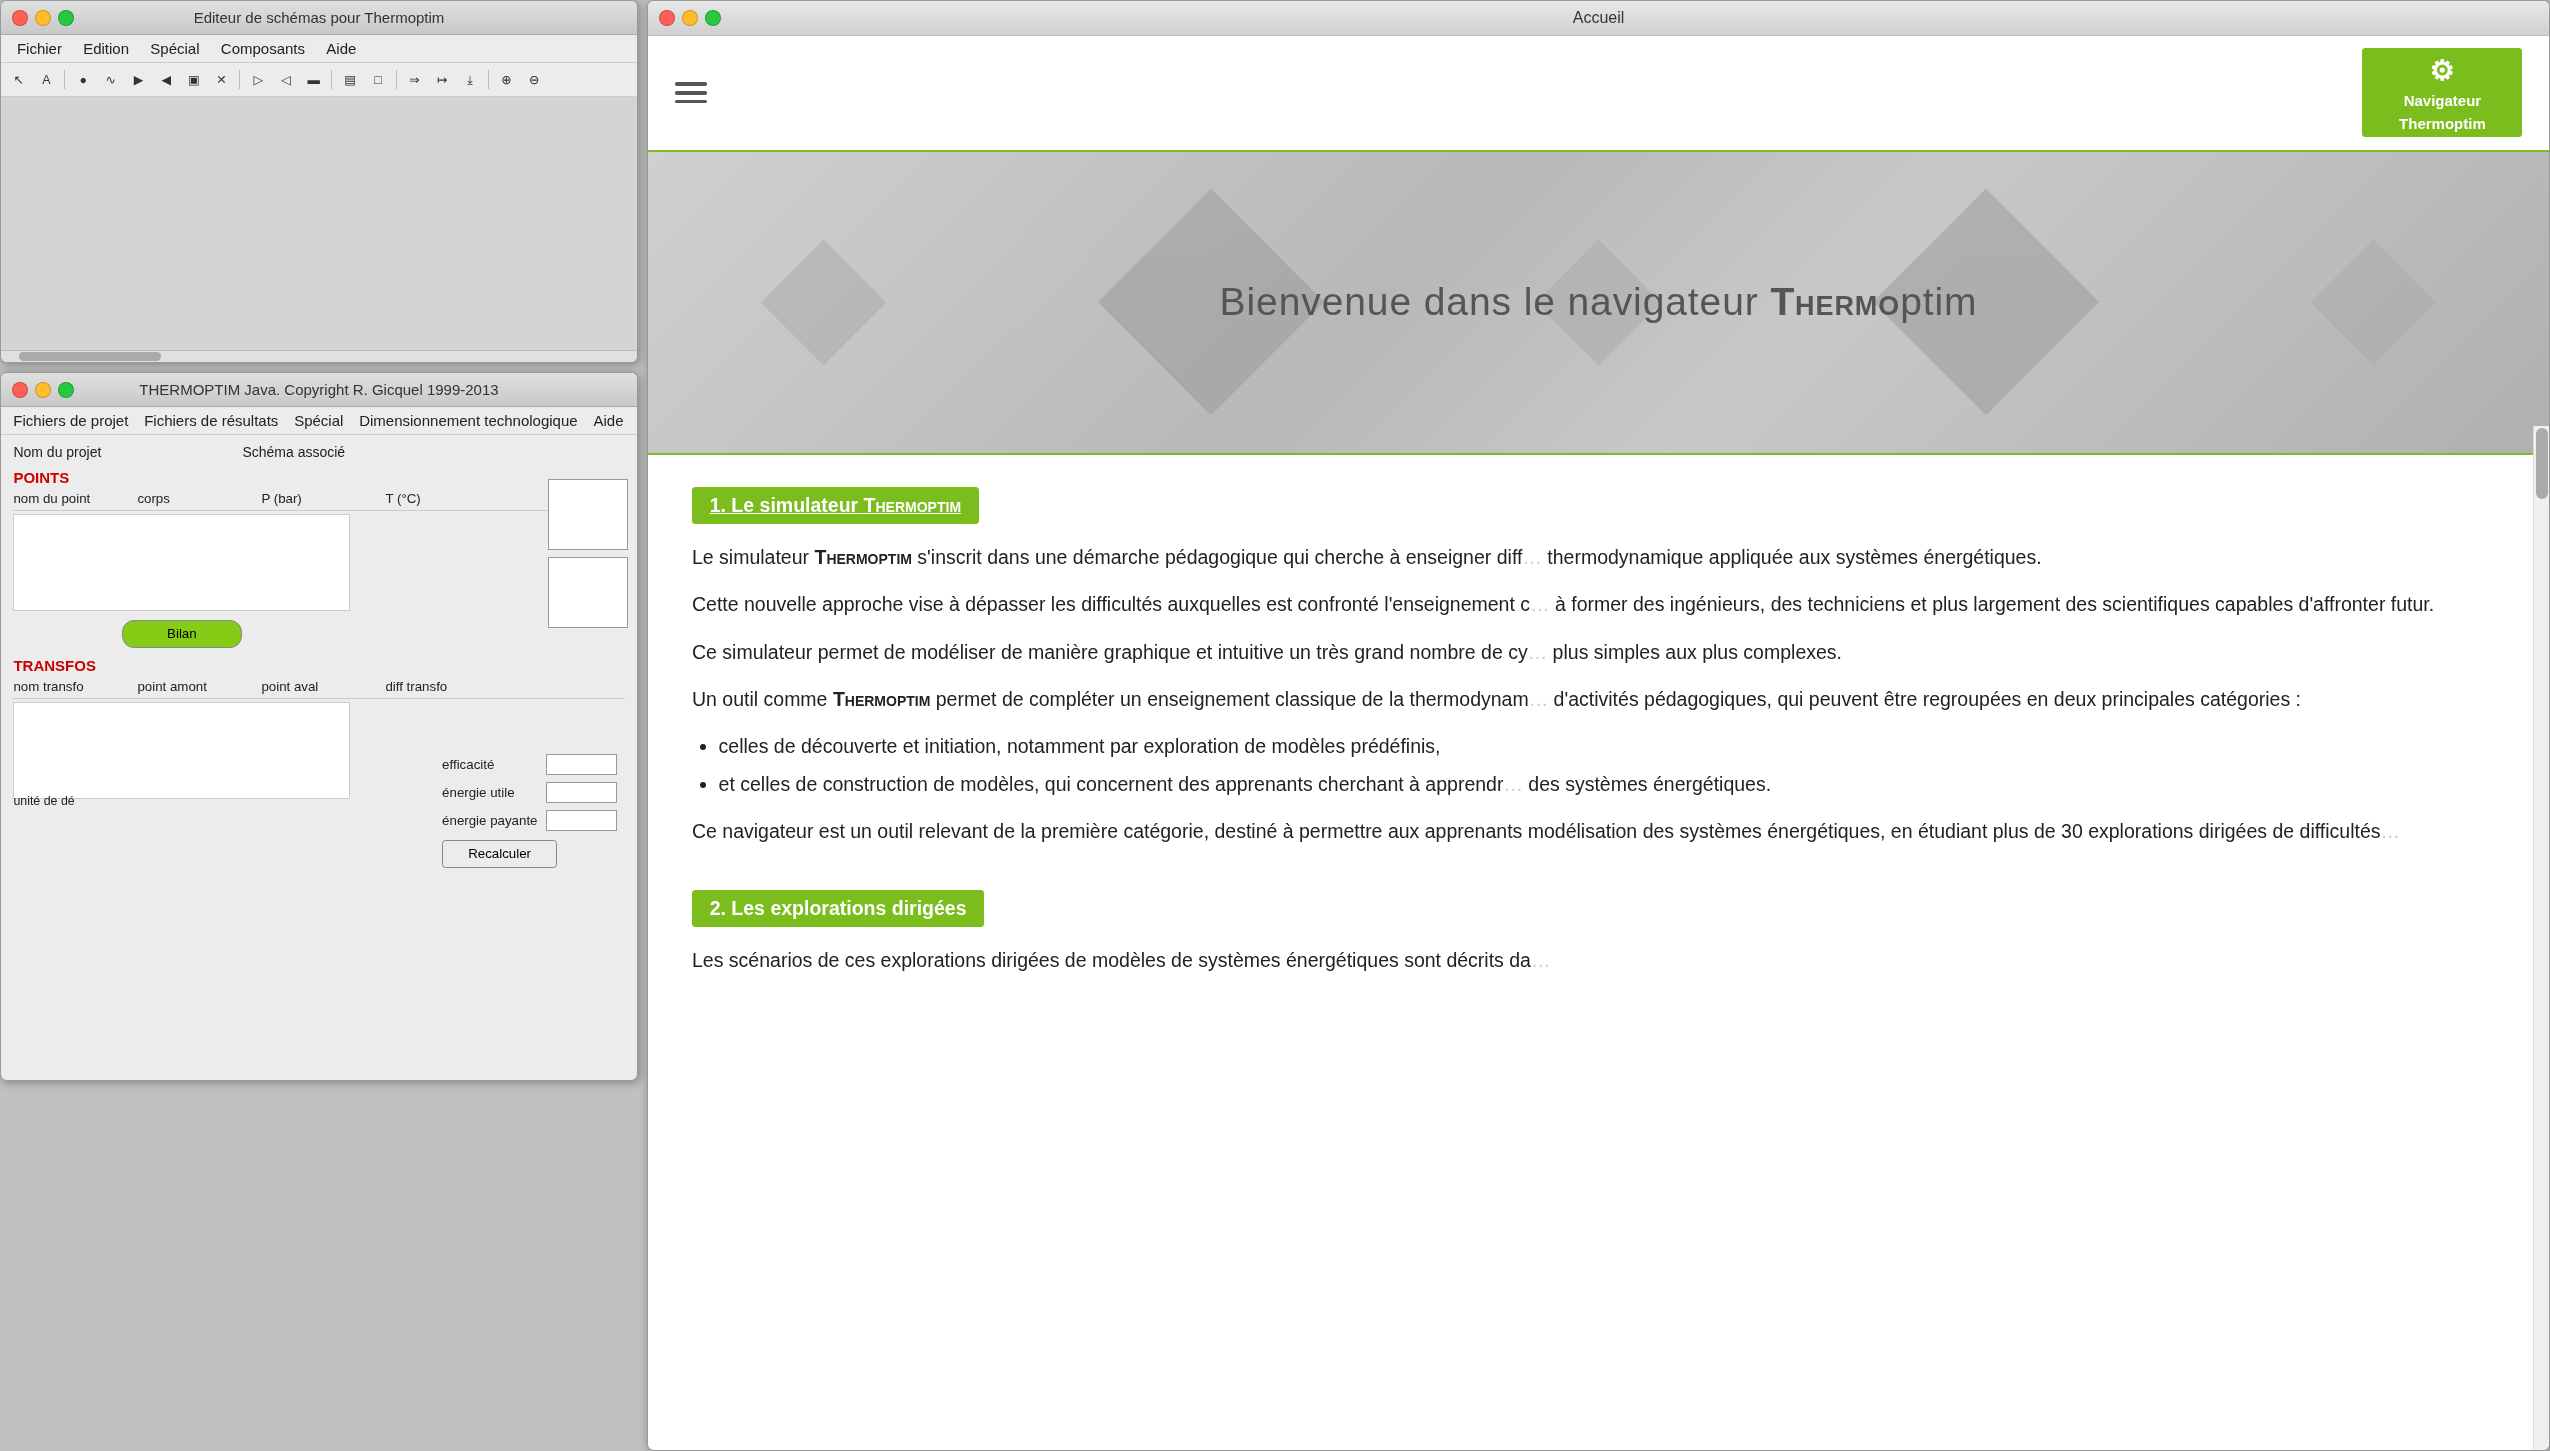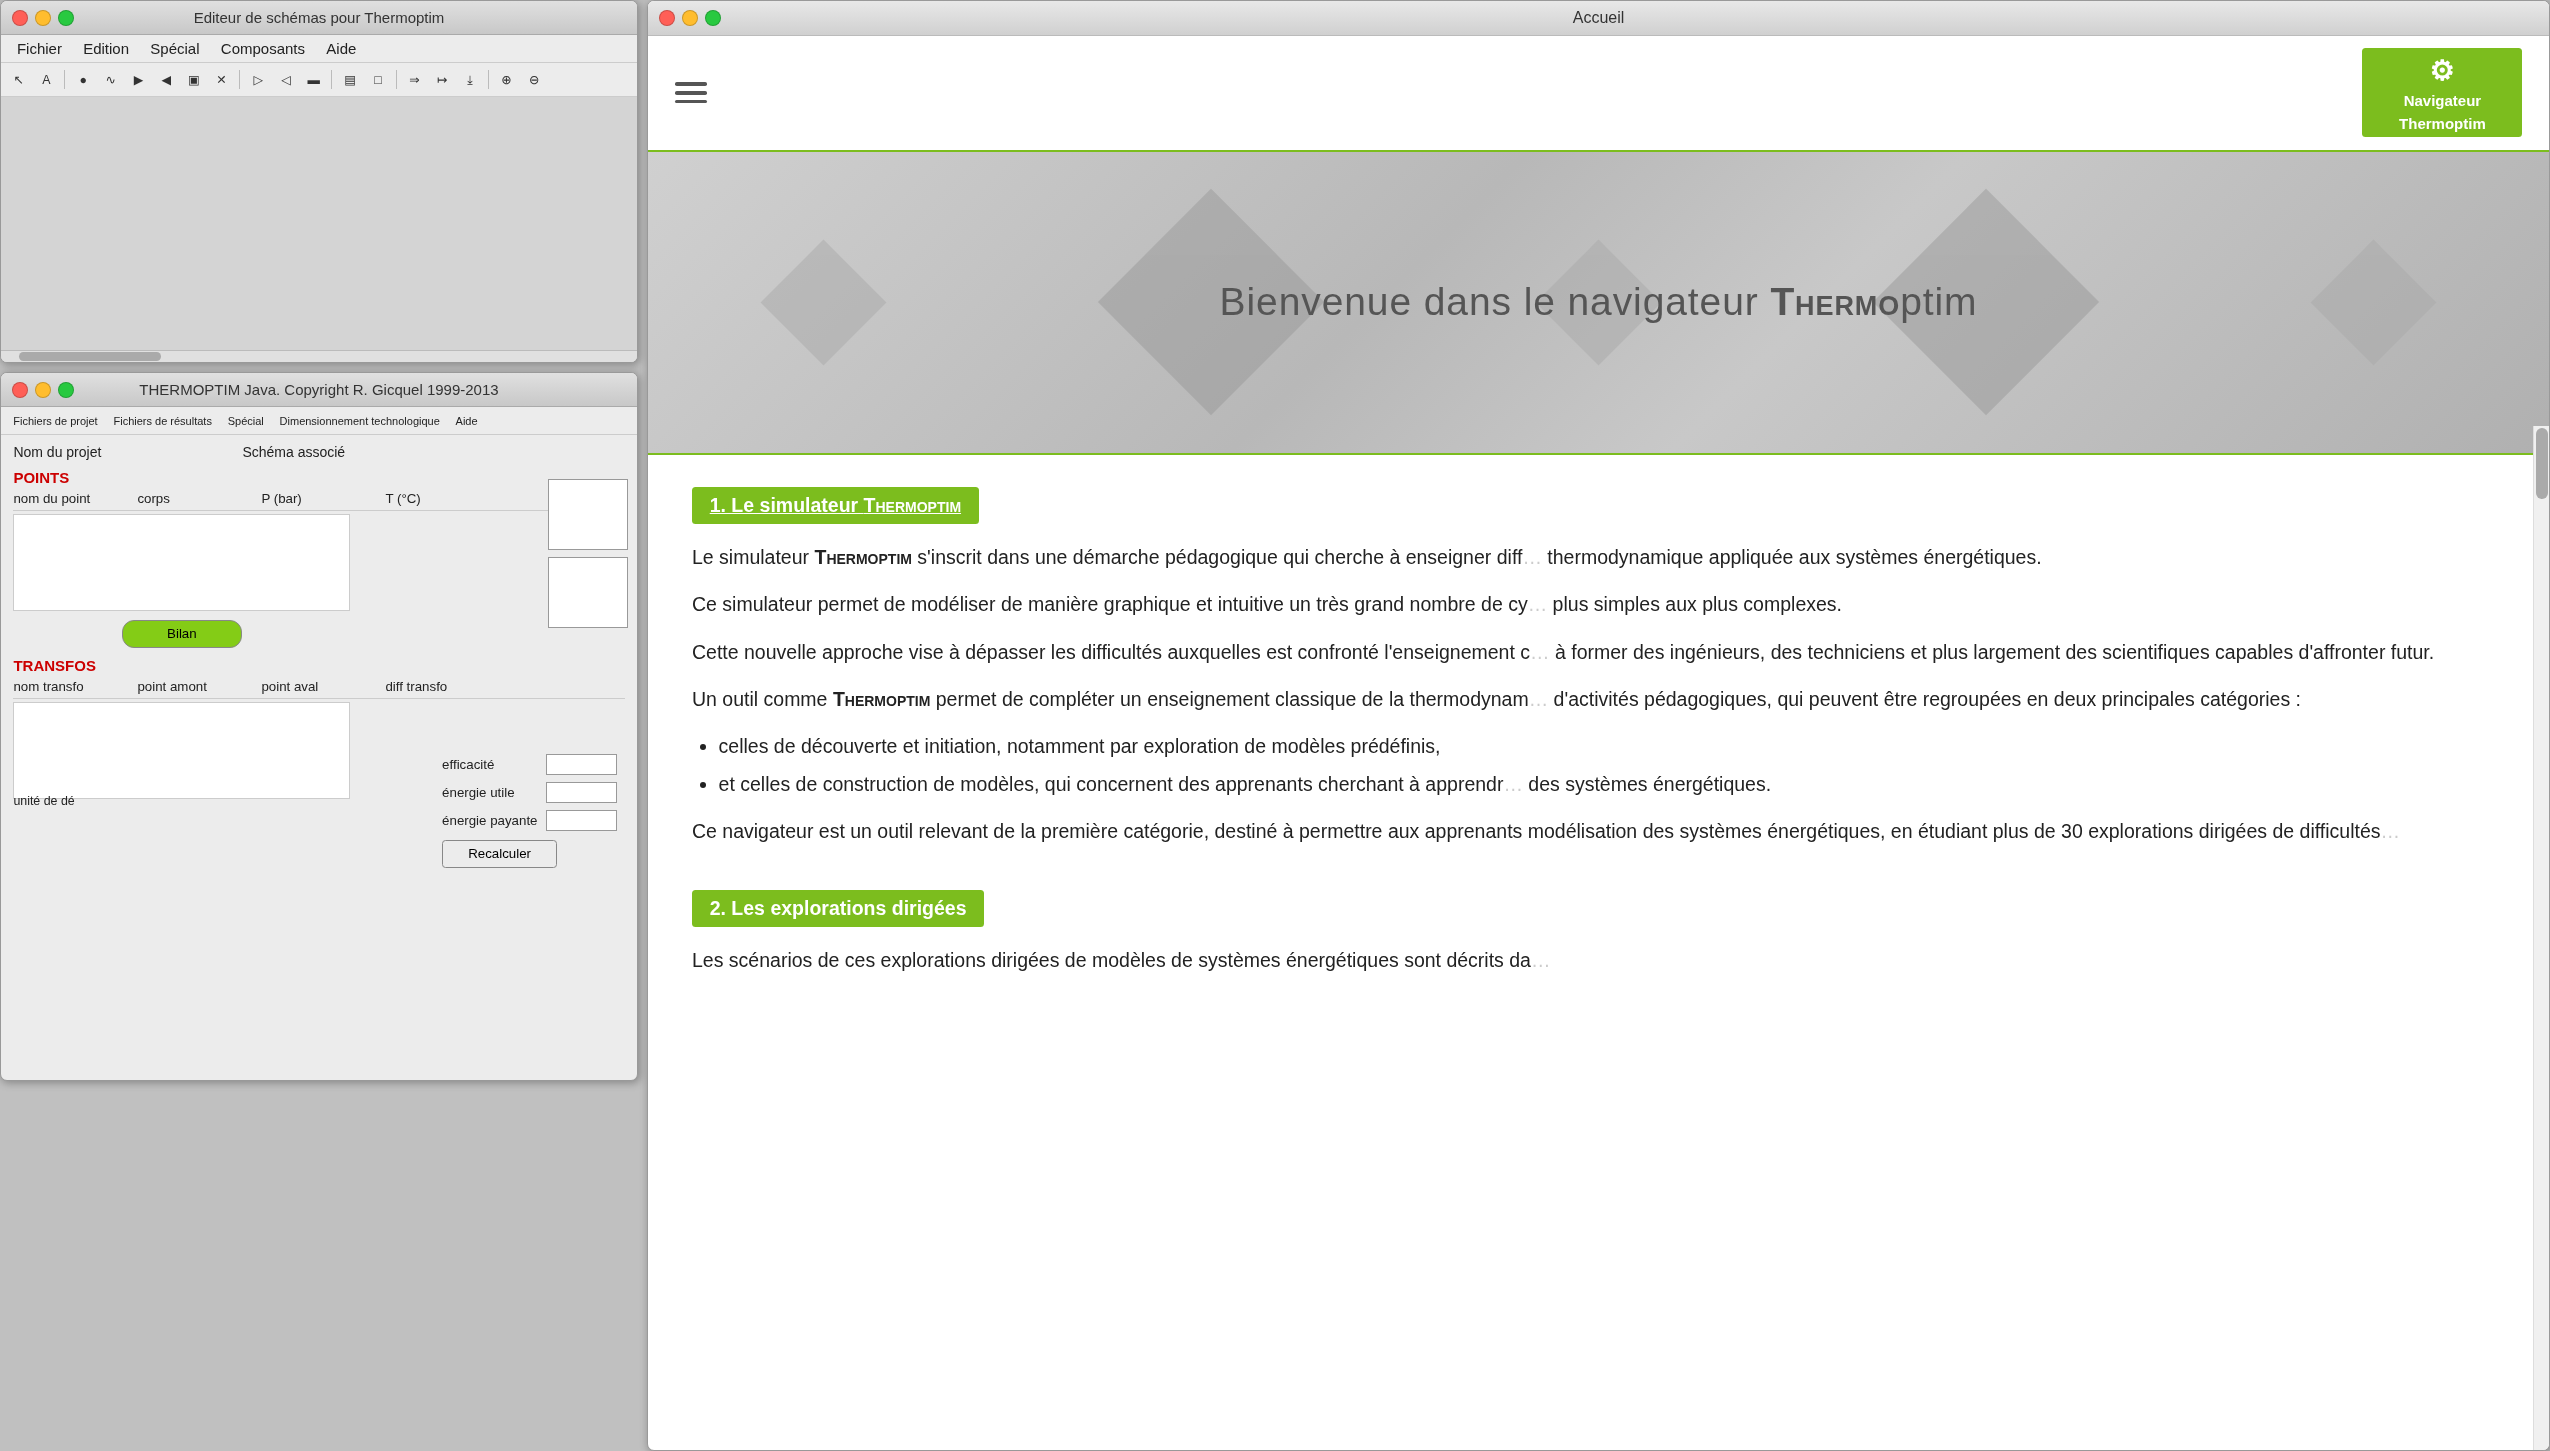--- a/index.html
+++ b/index.html
@@ -149,21 +149,21 @@
       background: #ececec;
       height: 28px;
       display: flex;
       align-items: center;
       padding: 0 5.3px;
       border-bottom: 0.9px solid #ccc;
       gap: 1.8px;
     }
     .thermo-menu-item {
       padding: 1.8px 7px;
-      font-size: 11px;
+      font-size: 15px;
       color: #222;
       cursor: pointer;
     }
     .thermo-row {
       display: flex;
       align-items: baseline;
       margin-bottom: 7px;
       gap: 25px;
     }
     .thermo-label {
@@ -602,28 +602,28 @@
     <div class="section-badge">
       <span>1. Le simulateur <span style="font-variant: small-caps; font-weight: bold;">Thermoptim</span></span>
     </div>
 
     <p>
       Le simulateur <span class="thermoptim-brand">Thermoptim</span> s'inscrit dans une démarche pédagogique qui cherche à enseigner diff<span style="color:#ccc;">…</span>
       <span> thermodynamique appliquée aux systèmes énergétiques.</span>
     </p>
 
     <p>
-      Ce simulateur permet de modéliser de manière graphique et intuitive un très grand nombre de cy<span style="color:#ccc;">…</span>
-      plus simples aux plus complexes.
-    </p>
-
-    <p>
       Cette nouvelle approche vise à dépasser les difficultés auxquelles est confronté l'enseignement c<span style="color:#ccc;">…</span>
       à former des ingénieurs, des techniciens et plus largement des scientifiques capables d'affronter 
       <span> futur.</span>
+    </p>
+
+    <p>
+      Ce simulateur permet de modéliser de manière graphique et intuitive un très grand nombre de cy<span style="color:#ccc;">…</span>
+      plus simples aux plus complexes.
     </p>
 
     <p>
       Un outil comme <span class="thermoptim-brand">Thermoptim</span> permet de compléter un enseignement classique de la thermodynam<span style="color:#ccc;">…</span>
       d'activités pédagogiques, qui peuvent être regroupées en deux principales catégories :
     </p>
 
     <ul>
       <li>celles de découverte et initiation, notamment par exploration de modèles prédéfinis,</li>
       <li>et celles de construction de modèles, qui concernent des apprenants cherchant à apprendr<span style="color:#ccc;">…</span>

